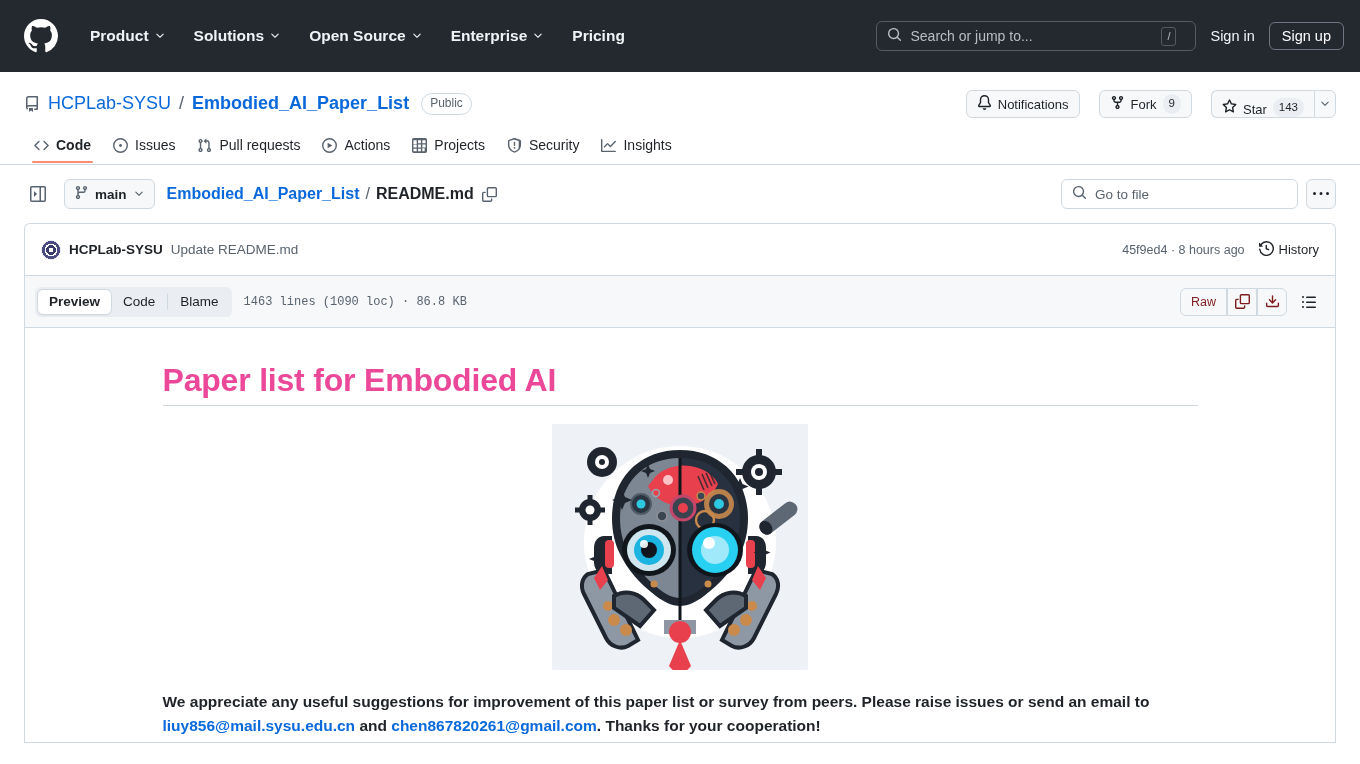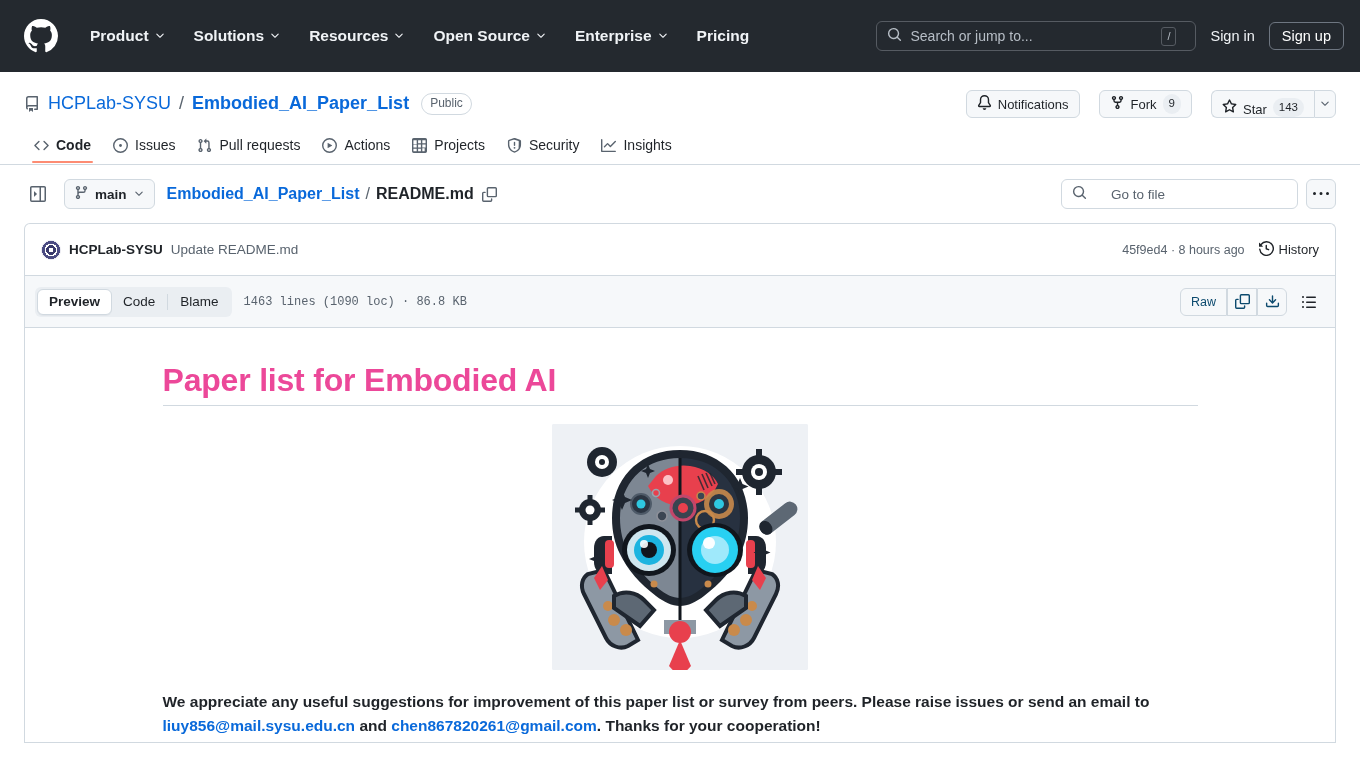--- a/index.html
+++ b/index.html
@@ -185,21 +185,21 @@
   .bc-sep { color: #59636e; font-weight: 300; }
   .bc-file { font-weight: 600; color: #1f2328; }
   .bc-copy { color: #59636e; cursor: pointer; display:flex; margin-left: 2px; }
 
   .file-nav-right { margin-left: auto; display: flex; align-items: center; gap: 8px; }
   .goto-file {
     width: 237px; height: 30px;
     border: 1px solid #d1d9e0;
     border-radius: 6px;
     background: #ffffff;
-    display: flex; align-items: center; gap: 24px;
+    display: flex; align-items: center; gap: 8px;
     padding: 0 10px;
     cursor: text;
   }
   .goto-file .ph { color: #59636e; font-size: 13.5px; }
   .kebab {
     width: 30px; height: 30px;
     border: 1px solid #d1d9e0;
     border-radius: 6px;
     background: #f6f8fa;
     display: flex; align-items: center; justify-content: center;
@@ -274,21 +274,21 @@
     white-space: nowrap;
   }
   .toolbar-right { margin-left: auto; display: flex; align-items: center; gap: 8px; }
   .raw-group { display: flex; align-items: center; height: 28px; }
   .raw-group > div {
     border: 1px solid #d1d9e0;
     background: #f6f8fa;
     height: 28px;
     display: flex; align-items: center; justify-content: center;
     cursor: pointer;
-    color: #0c4a6e;
+    color: #7f1d1d;
   }
   .rg-first { border-radius: 6px 0 0 6px; padding: 0 10px; font-size: 12.5px; font-weight: 500; border-right: none; }
   .rg-mid { width: 30px; border-right: none; }
   .rg-last { width: 30px; border-radius: 0 6px 6px 0; }
   .outline-btn {
     width: 28px; height: 28px;
     display: flex; align-items: center; justify-content: center;
     cursor: pointer; color: #1f2328; border-radius: 6px;
   }
 
@@ -345,28 +345,20 @@
     <div class="gh-nav-item">
       <span>Product</span>
       <span class="caret">
         <svg width="12" height="12" viewBox="0 0 16 16" fill="currentColor">
             <path d="M12.78 6.22a.75.75 0 0 1 0 1.06l-4.25 4.25a.75.75 0 0 1-1.06 0L3.22 7.28a.75.75 0 0 1 1.06-1.06L8 9.94l3.72-3.72a.75.75 0 0 1 1.06 0Z"></path>
           </svg>
       </span>
     </div>
     <div class="gh-nav-item">
       <span>Solutions</span>
-      <span class="caret">
-        <svg width="12" height="12" viewBox="0 0 16 16" fill="currentColor">
-            <path d="M12.78 6.22a.75.75 0 0 1 0 1.06l-4.25 4.25a.75.75 0 0 1-1.06 0L3.22 7.28a.75.75 0 0 1 1.06-1.06L8 9.94l3.72-3.72a.75.75 0 0 1 1.06 0Z"></path>
-          </svg>
-      </span>
-    </div>
-    <div class="gh-nav-item">
-      <span>Resources</span>
       <span class="caret">
         <svg width="12" height="12" viewBox="0 0 16 16" fill="currentColor">
             <path d="M12.78 6.22a.75.75 0 0 1 0 1.06l-4.25 4.25a.75.75 0 0 1-1.06 0L3.22 7.28a.75.75 0 0 1 1.06-1.06L8 9.94l3.72-3.72a.75.75 0 0 1 1.06 0Z"></path>
           </svg>
       </span>
     </div>
     <div class="gh-nav-item">
       <span>Open Source</span>
       <span class="caret">
         <svg width="12" height="12" viewBox="0 0 16 16" fill="currentColor">

